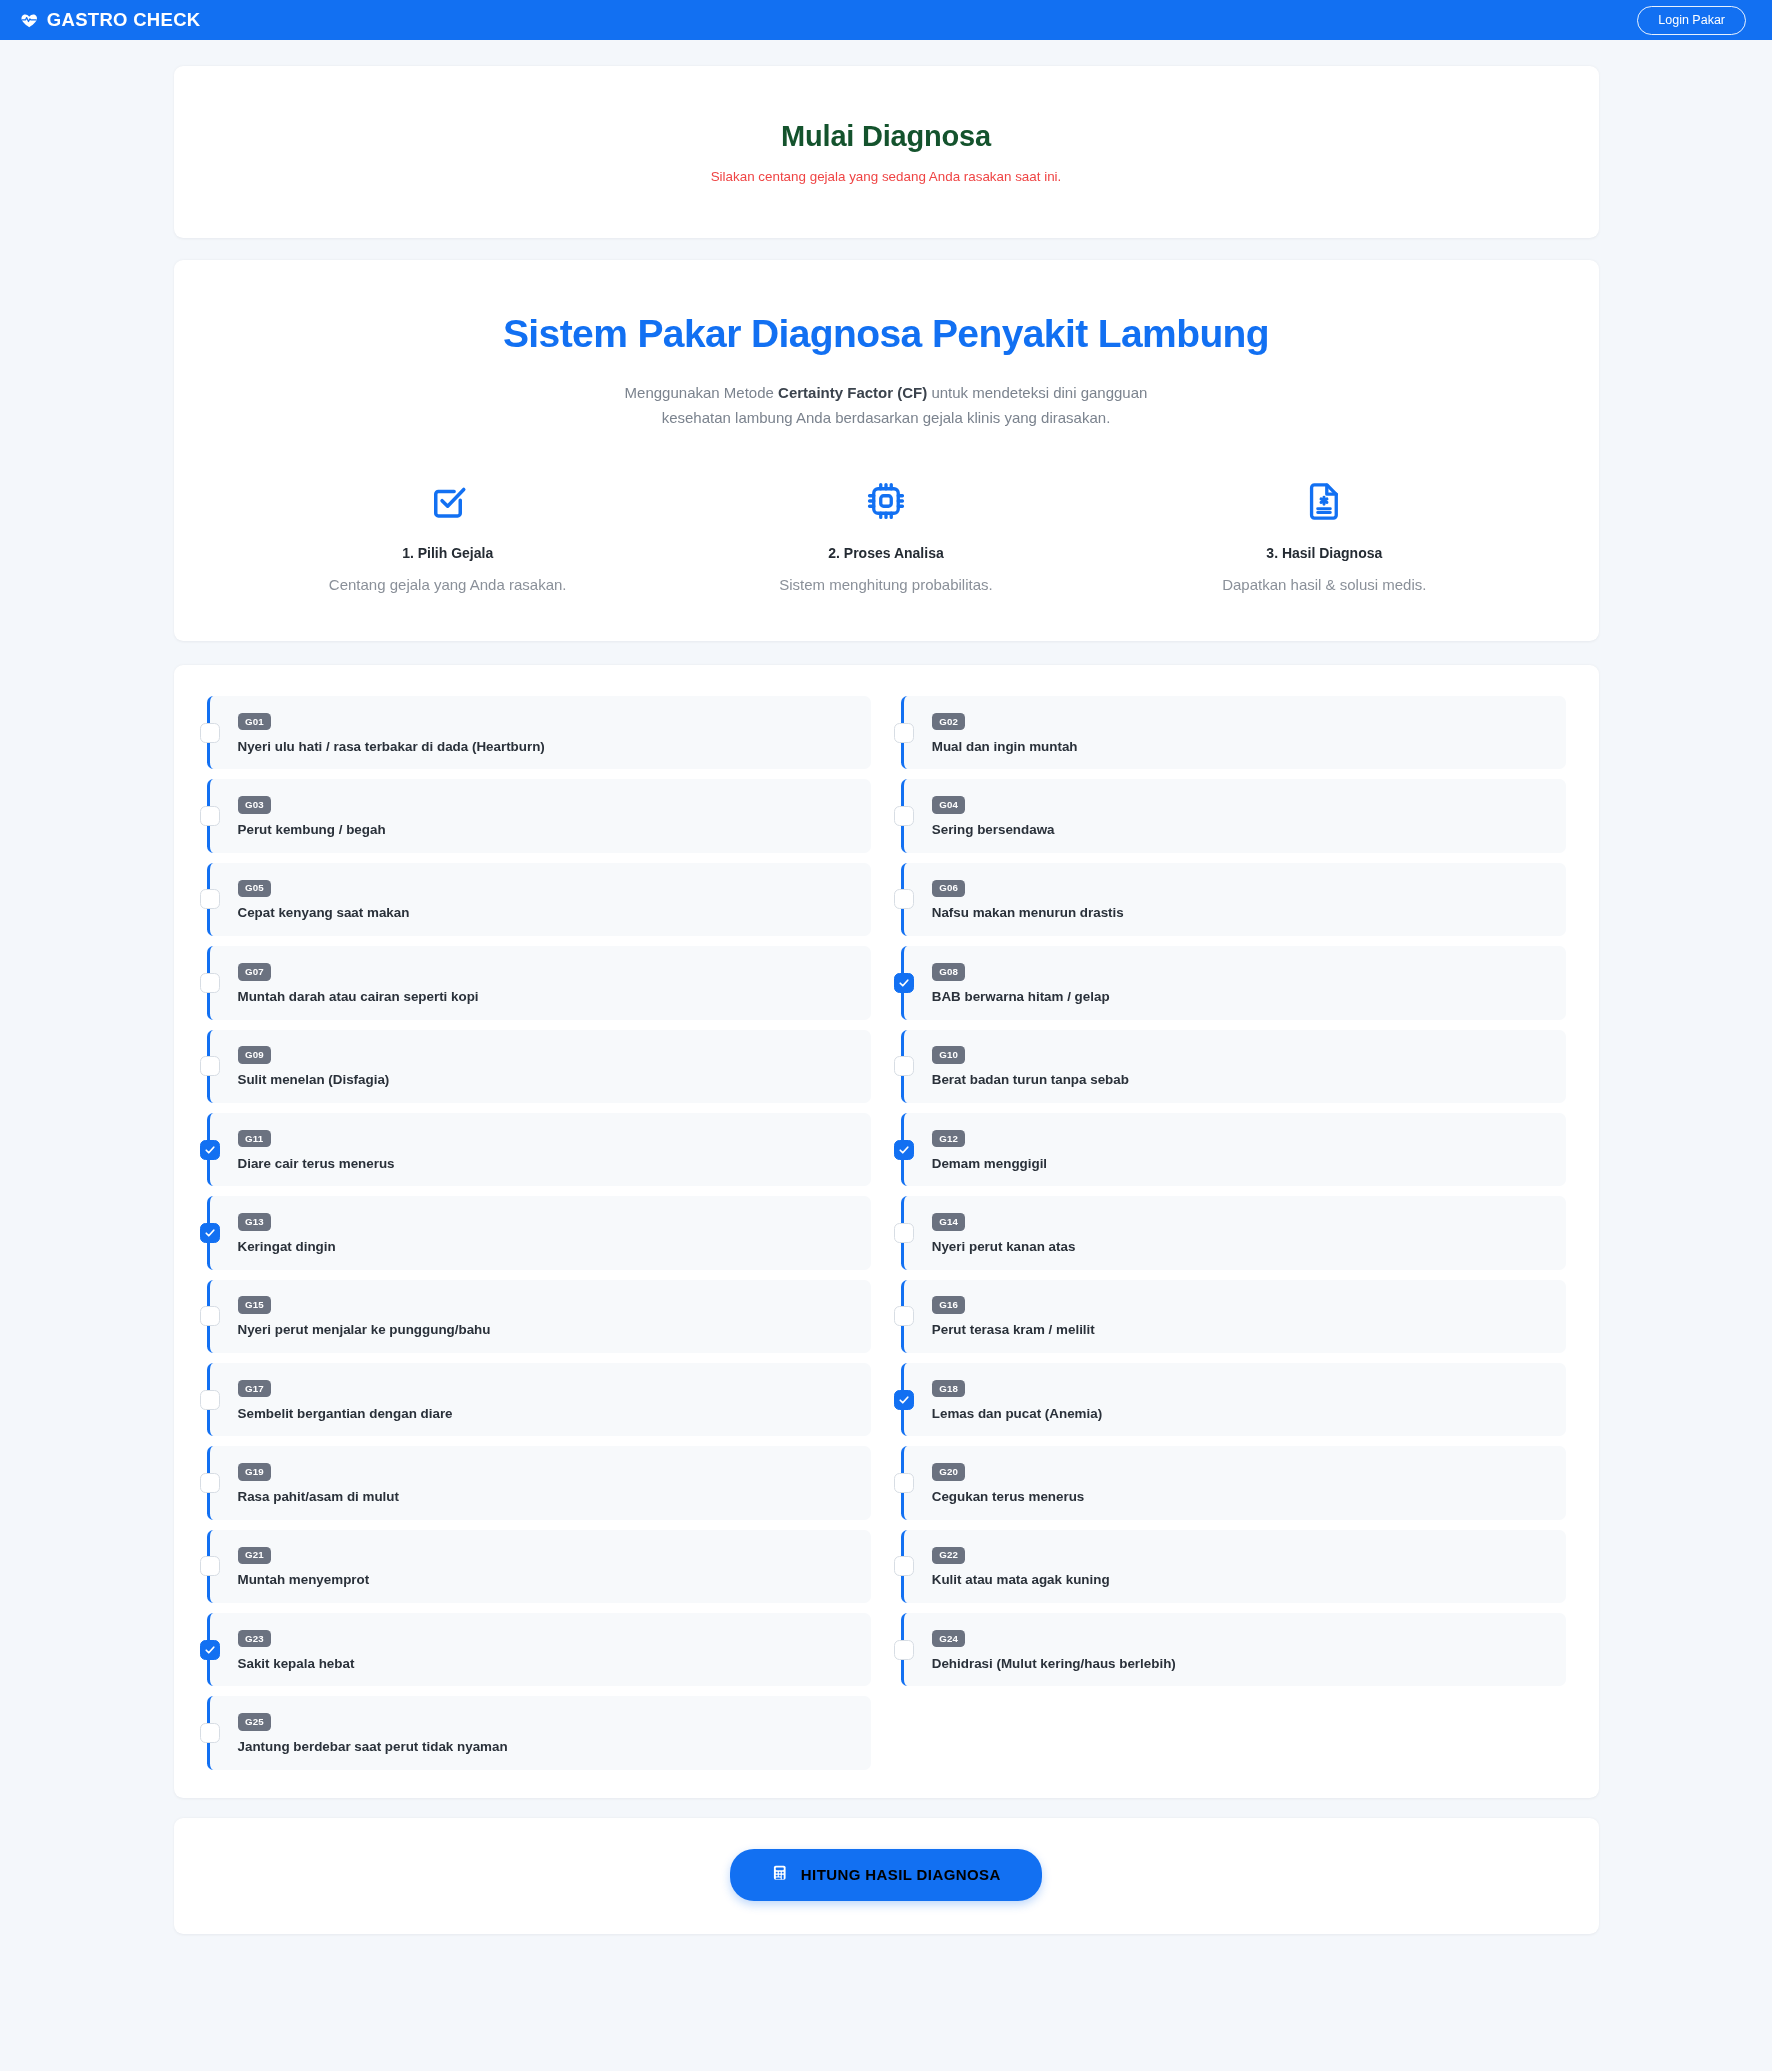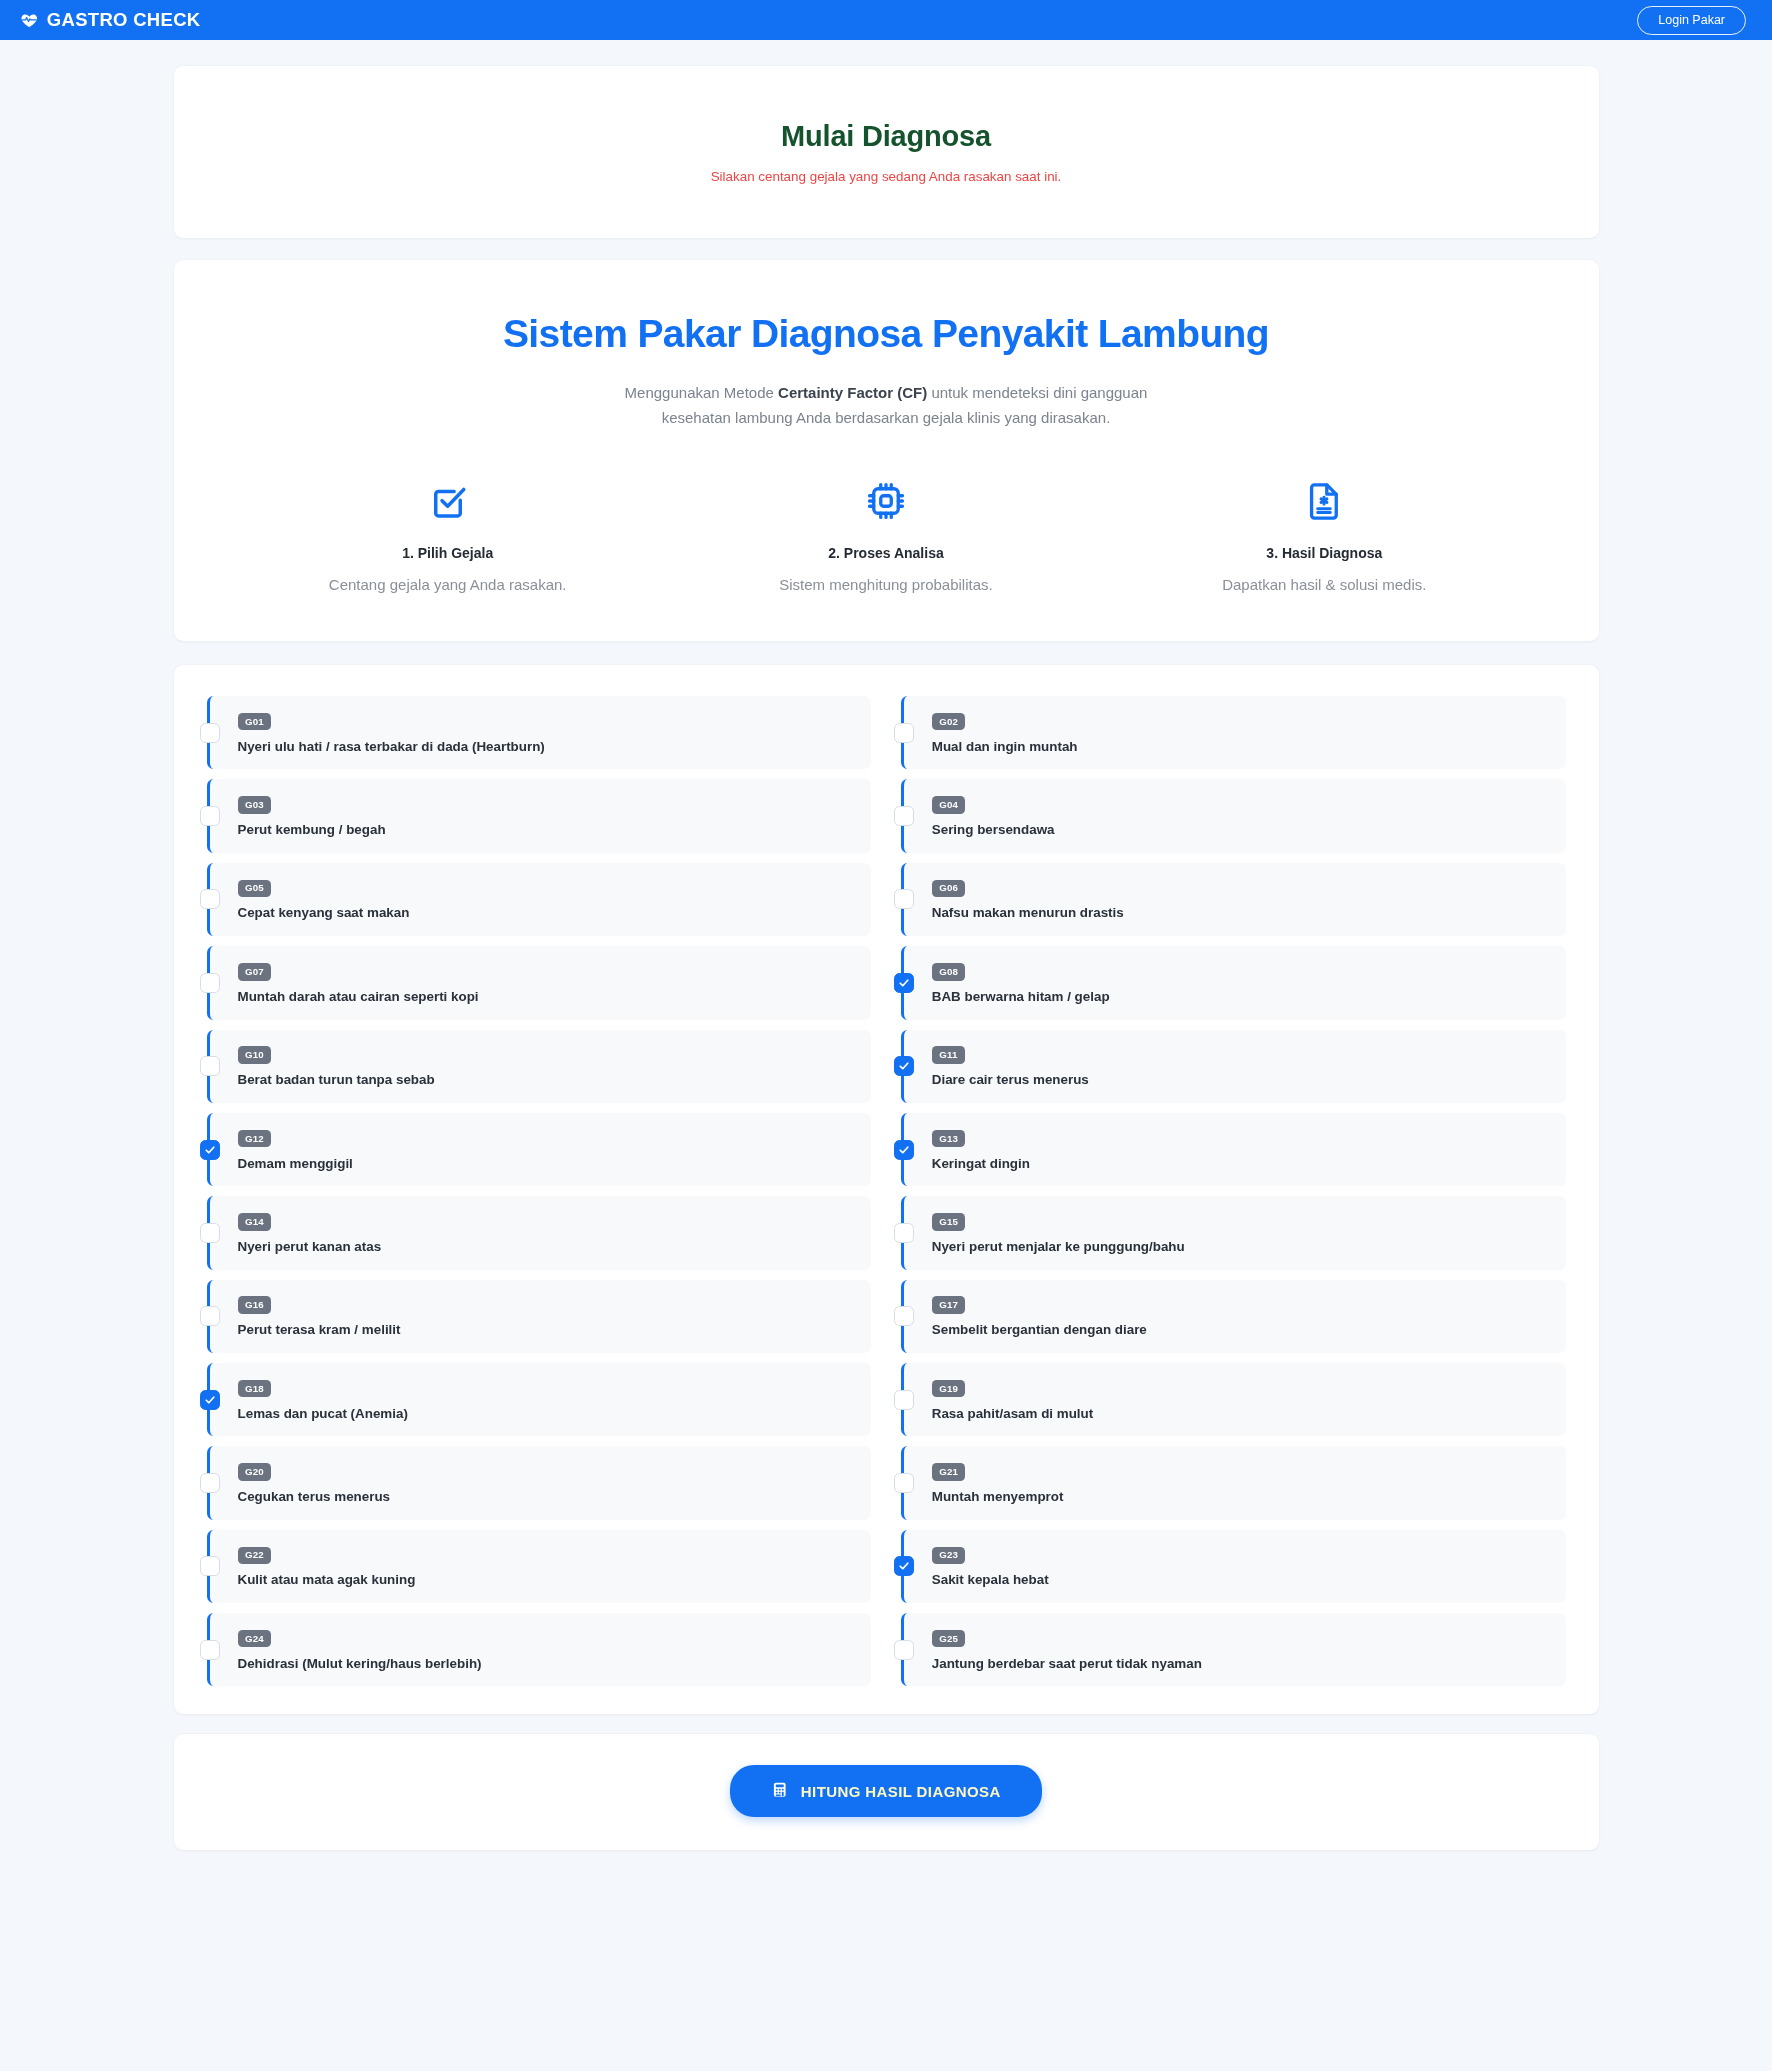--- a/index.html
+++ b/index.html
@@ -155,21 +155,21 @@
   }
 
   
   .submit-card { margin-top: 20px; padding: 31px 33px 33px 33px; text-align: center; }
   .submit-btn {
     display: inline-flex;
     align-items: center;
     justify-content: center;
     gap: 12px;
     background: #1270f2;
-    color: #fef9c3;
+    color: #000000;
     border: none;
     border-radius: 24px;
     padding: 15.7px 41px;
     font-size: 15px;
     font-weight: bold;
     letter-spacing: 0.4px;
     font-family: "Liberation Sans", sans-serif;
     cursor: pointer;
     box-shadow: 0 3.7px 9.2px rgba(18,112,242,0.28);
   }
@@ -251,20 +251,21 @@
         <div class="symptom"><span class="box"></span><span class="code-badge">G03</span><span class="symptom-label">Perut kembung / begah</span></div>
         <div class="symptom"><span class="box"></span><span class="code-badge">G04</span><span class="symptom-label">Sering bersendawa</span></div>
         <div class="symptom"><span class="box"></span><span class="code-badge">G05</span><span class="symptom-label">Cepat kenyang saat makan</span></div>
         <div class="symptom"><span class="box"></span><span class="code-badge">G06</span><span class="symptom-label">Nafsu makan menurun drastis</span></div>
         <div class="symptom"><span class="box"></span><span class="code-badge">G07</span><span class="symptom-label">Muntah darah atau cairan seperti kopi</span></div>
         <div class="symptom checked"><span class="box">
             <svg width="12" height="12" viewBox="0 0 24 24" fill="none" stroke="#ffffff" stroke-width="3.4" stroke-linecap="round" stroke-linejoin="round">
               <path d="M4.5 12.5l5 5 10-11"></path>
             </svg>
           </span><span class="code-badge">G08</span><span class="symptom-label">BAB berwarna hitam / gelap</span></div>
+        <div class="symptom"><span class="box"></span><span class="code-badge">G09</span><span class="symptom-label">Sulit menelan (Disfagia)</span></div>
         <div class="symptom"><span class="box"></span><span class="code-badge">G10</span><span class="symptom-label">Berat badan turun tanpa sebab</span></div>
         <div class="symptom checked"><span class="box">
             <svg width="12" height="12" viewBox="0 0 24 24" fill="none" stroke="#ffffff" stroke-width="3.4" stroke-linecap="round" stroke-linejoin="round">
               <path d="M4.5 12.5l5 5 10-11"></path>
             </svg>
           </span><span class="code-badge">G11</span><span class="symptom-label">Diare cair terus menerus</span></div>
         <div class="symptom checked"><span class="box">
             <svg width="12" height="12" viewBox="0 0 24 24" fill="none" stroke="#ffffff" stroke-width="3.4" stroke-linecap="round" stroke-linejoin="round">
               <path d="M4.5 12.5l5 5 10-11"></path>
             </svg>

